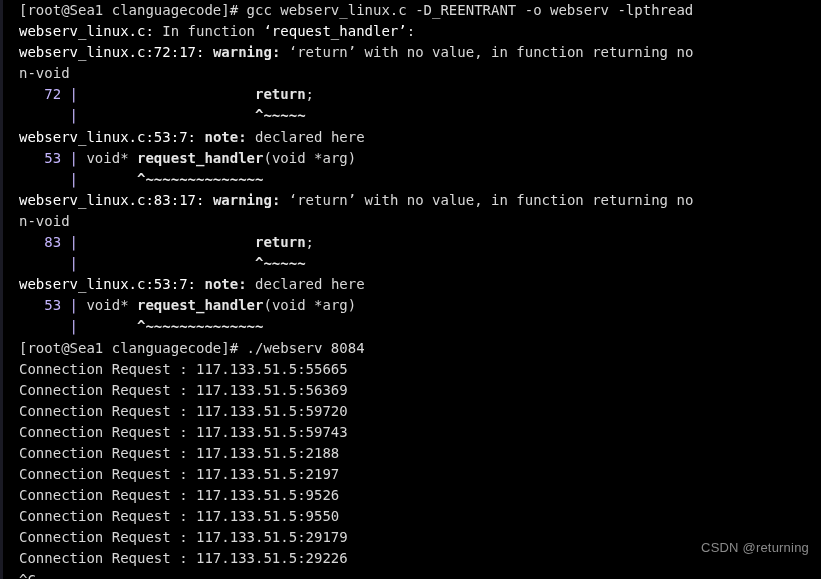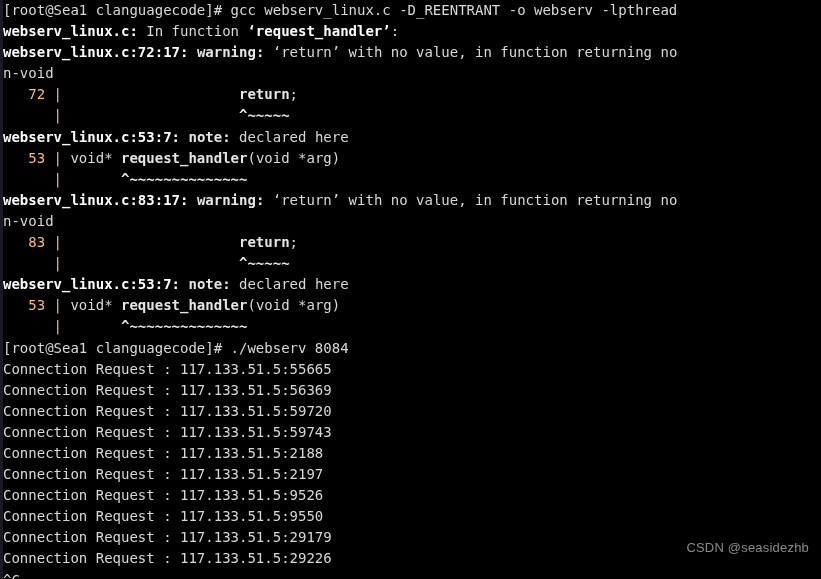--- a/index.html
+++ b/index.html
@@ -31,39 +31,40 @@
   #screen {
     position: absolute;
     left: 3px;
     top: 0px;
     width: 818px;
     white-space: pre;
   }
   .line {
     height: 21.1px;
     white-space: pre;
+    margin-left: 16px;
   }
   
   .w   { color: #d8d8d8; }           
-  .bw  { color: #ffffff; font-weight: bold; }  
+  .bw  { color: #ffffff; font-weight: normal; }  
   .mag { color: #e5e5e5; font-weight: bold; }  
   .cy  { color: #e5e5e5; font-weight: bold; }  
-  .dim { color: #fdba74; }
+  .dim { color: #c4b5fd; }
   #watermark {
     position: absolute;
     right: 12px;
     bottom: 21px;
     color: #8a8a8a;
     font-family: "Liberation Sans", sans-serif;
     font-size: 13px;
     font-weight: normal;
     letter-spacing: 0.2px;
     z-index: 4;
   }
 </style>
 </head>
 <body>
 
 <div id="terminal">
   <div id="left-strip"></div>
   <div id="screen"><div class="line" id="line-1"><span class="w">[root@Sea1 clanguagecode]# gcc webserv_linux.c -D_REENTRANT -o webserv -lpthread</span></div><div class="line" id="line-2"><span class="bw">webserv_linux.c:</span><span class="w"> In function </span><span class="bw">‘request_handler’</span><span class="w">:</span></div><div class="line" id="line-3"><span class="bw">webserv_linux.c:72:17:</span><span class="w"> </span><span class="mag">warning:</span><span class="w"> ‘return’ with no value, in function returning no</span></div><div class="line" id="line-4"><span class="w">n-void</span></div><div class="line" id="line-5"><span class="dim">   72 | </span><span class="w">                    </span><span class="mag">return</span><span class="w">;</span></div><div class="line" id="line-6"><span class="dim">      | </span><span class="w">                    </span><span class="mag">^~~~~~</span></div><div class="line" id="line-7"><span class="bw">webserv_linux.c:53:7:</span><span class="w"> </span><span class="cy">note:</span><span class="w"> declared here</span></div><div class="line" id="line-8"><span class="dim">   53 | </span><span class="w">void* </span><span class="cy">request_handler</span><span class="w">(void *arg)</span></div><div class="line" id="line-9"><span class="dim">      | </span><span class="w">      </span><span class="cy">^~~~~~~~~~~~~~~</span></div><div class="line" id="line-10"><span class="bw">webserv_linux.c:83:17:</span><span class="w"> </span><span class="mag">warning:</span><span class="w"> ‘return’ with no value, in function returning no</span></div><div class="line" id="line-11"><span class="w">n-void</span></div><div class="line" id="line-12"><span class="dim">   83 | </span><span class="w">                    </span><span class="mag">return</span><span class="w">;</span></div><div class="line" id="line-13"><span class="dim">      | </span><span class="w">                    </span><span class="mag">^~~~~~</span></div><div class="line" id="line-14"><span class="bw">webserv_linux.c:53:7:</span><span class="w"> </span><span class="cy">note:</span><span class="w"> declared here</span></div><div class="line" id="line-15"><span class="dim">   53 | </span><span class="w">void* </span><span class="cy">request_handler</span><span class="w">(void *arg)</span></div><div class="line" id="line-16"><span class="dim">      | </span><span class="w">      </span><span class="cy">^~~~~~~~~~~~~~~</span></div><div class="line" id="line-17"><span class="w">[root@Sea1 clanguagecode]# ./webserv 8084</span></div><div class="line" id="line-18"><span class="w">Connection Request : 117.133.51.5:55665</span></div><div class="line" id="line-19"><span class="w">Connection Request : 117.133.51.5:56369</span></div><div class="line" id="line-20"><span class="w">Connection Request : 117.133.51.5:59720</span></div><div class="line" id="line-21"><span class="w">Connection Request : 117.133.51.5:59743</span></div><div class="line" id="line-22"><span class="w">Connection Request : 117.133.51.5:2188</span></div><div class="line" id="line-23"><span class="w">Connection Request : 117.133.51.5:2197</span></div><div class="line" id="line-24"><span class="w">Connection Request : 117.133.51.5:9526</span></div><div class="line" id="line-25"><span class="w">Connection Request : 117.133.51.5:9550</span></div><div class="line" id="line-26"><span class="w">Connection Request : 117.133.51.5:29179</span></div><div class="line" id="line-27"><span class="w">Connection Request : 117.133.51.5:29226</span></div><div class="line" id="line-28"><span class="w">^C</span></div></div>
-  <div id="watermark">CSDN @seasidezhb</div>
+  <div id="watermark">CSDN @returning</div>
 </div>
 
 </body></html>

